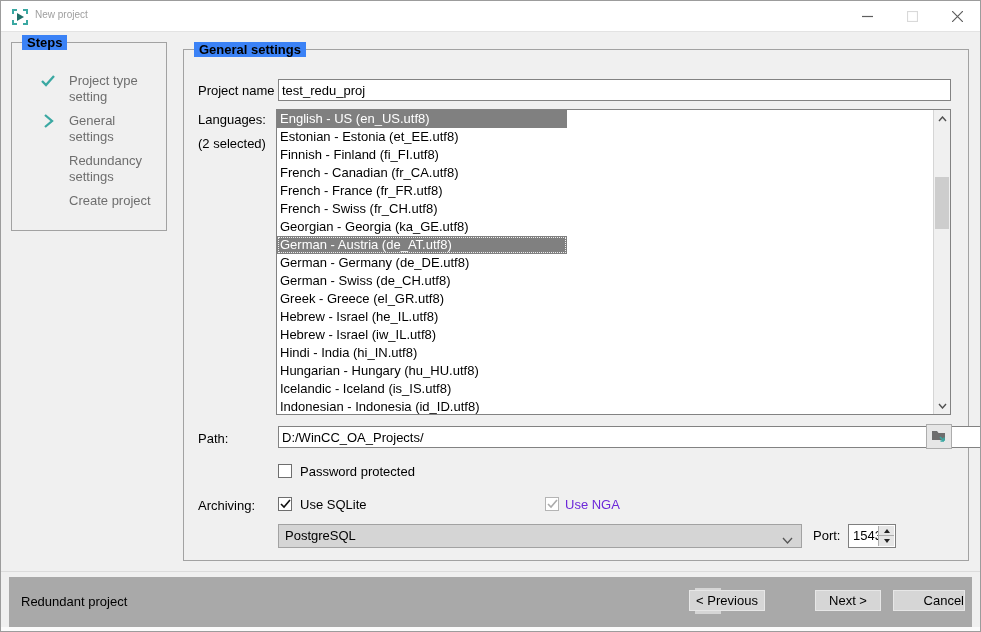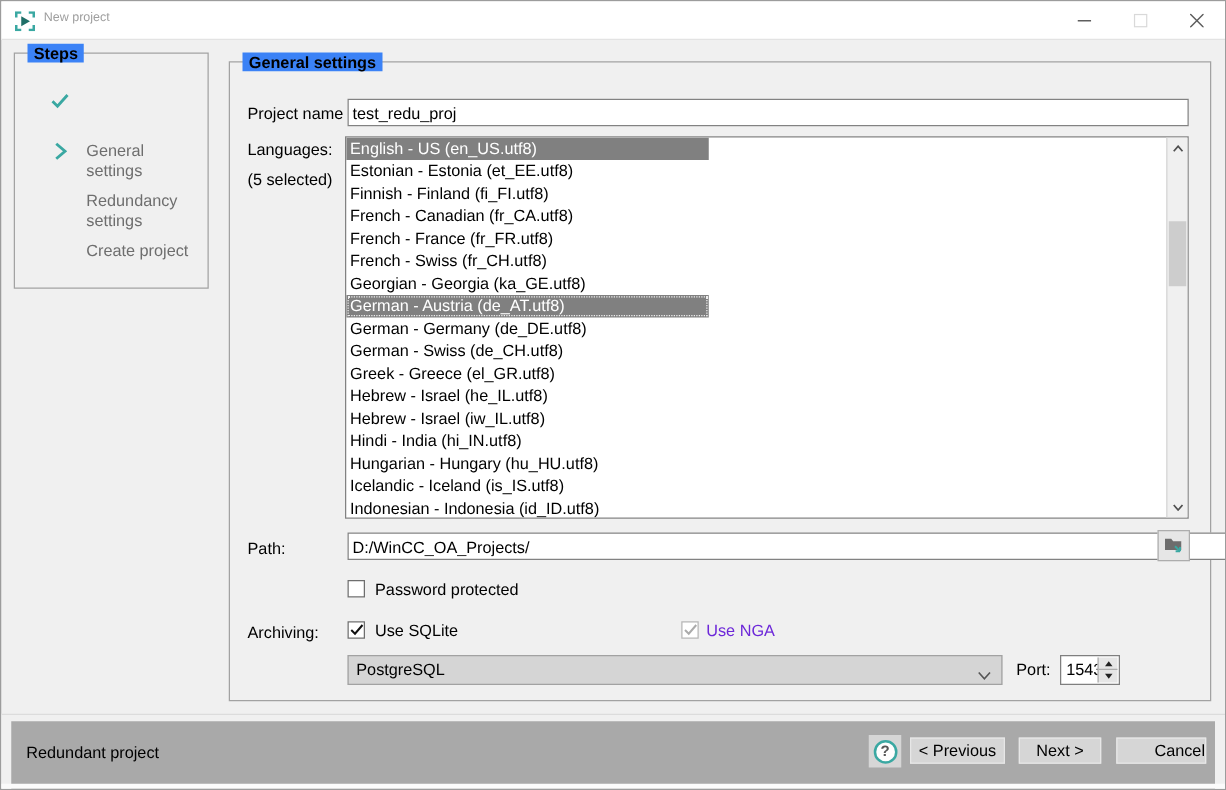--- a/index.html
+++ b/index.html
@@ -78,21 +78,21 @@
   .footer { position:absolute; left:0; right:0; top:570px; height:62px; background:#f0f0f0;
             border-top:1px solid #dcdcdc; }
   .footer-bar { position:absolute; left:8px; right:8px; top:5px; height:56px; background:#a9a9a9; }
   .status-text { position:absolute; left:12px; top:17px; color:#000; }
   .help-btn { position:absolute; left:686px; top:11px; width:26px; height:26px; background:#d6d6d6;
               display:flex; align-items:center; justify-content:center; }
   .help-ring { width:19px; height:19px; border-radius:50%; background:#fdfdfd; border:2px solid #3aa8a2;
                display:flex; align-items:center; justify-content:center; font-weight:bold; font-size:12px; color:#555; }
   .fbtn { position:absolute; top:13px; height:21px; background:#d6d6d6; border:1px solid #e7e7e7;
           font-family:"Liberation Sans", sans-serif; font-size:13px; color:#000; text-align:center; line-height:19px; }
-  .btn-prev { left:719px; width:76px; }
+  .btn-prev { left:680px; width:76px; }
   .btn-next { left:806px; width:66px; }
   .btn-cancel { left:884px; width:72px;text-align:right; }
   .edge-strip { position:absolute; left:0; right:0; bottom:0; height:4px; background:#fbfbfb; }
 </style>
 </head>
 <body>
 
 <div class="window">
 
   <div class="titlebar">
@@ -125,20 +125,21 @@
 
   <div class="group steps-group">
     <span class="legend">Steps</span>
 
     <div class="step" style="top:30px;">
       <span class="step-icon">
         <svg width="16" height="16" viewBox="0 0 16 16">
             <path d="M2 8 L6 12 L14 3" fill="none" stroke="#3aa8a2" stroke-width="2.3"></path>
           </svg>
       </span>
+      <span class="step-label">Project type setting</span>
     </div>
 
     <div class="step" style="top:70px;">
       <span class="step-icon">
         <svg width="16" height="16" viewBox="0 0 16 16">
             <path d="M5 2 L12 8 L5 14" fill="none" stroke="#3aa8a2" stroke-width="2.3"></path>
           </svg>
       </span>
       <span class="step-label">General settings</span>
     </div>
@@ -154,21 +155,21 @@
     </div>
   </div>
 
   <div class="group general-group">
     <span class="legend">General settings</span>
 
     <span class="flabel" style="left:14px; top:33px;">Project name</span>
     <input class="textinput" style="left: 94px; top: 29px; width: 673px;" value="test_redu_proj">
 
     <span class="flabel" style="left:14px; top:62px;">Languages:</span>
-    <span class="flabel" style="left:14px; top:86px;">(5 selected)</span>
+    <span class="flabel" style="left:14px; top:86px;">(2 selected)</span>
 
     <div class="listbox">
       <div class="rows">
           <div class="lang-row"><span class="lang-text selected">English - US (en_US.utf8)</span></div>
           <div class="lang-row"><span class="lang-text">Estonian - Estonia (et_EE.utf8)</span></div>
           <div class="lang-row"><span class="lang-text">Finnish - Finland (fi_FI.utf8)</span></div>
           <div class="lang-row"><span class="lang-text">French - Canadian (fr_CA.utf8)</span></div>
           <div class="lang-row"><span class="lang-text">French - France (fr_FR.utf8)</span></div>
           <div class="lang-row"><span class="lang-text">French - Swiss (fr_CH.utf8)</span></div>
           <div class="lang-row"><span class="lang-text">Georgian - Georgia (ka_GE.utf8)</span></div>

